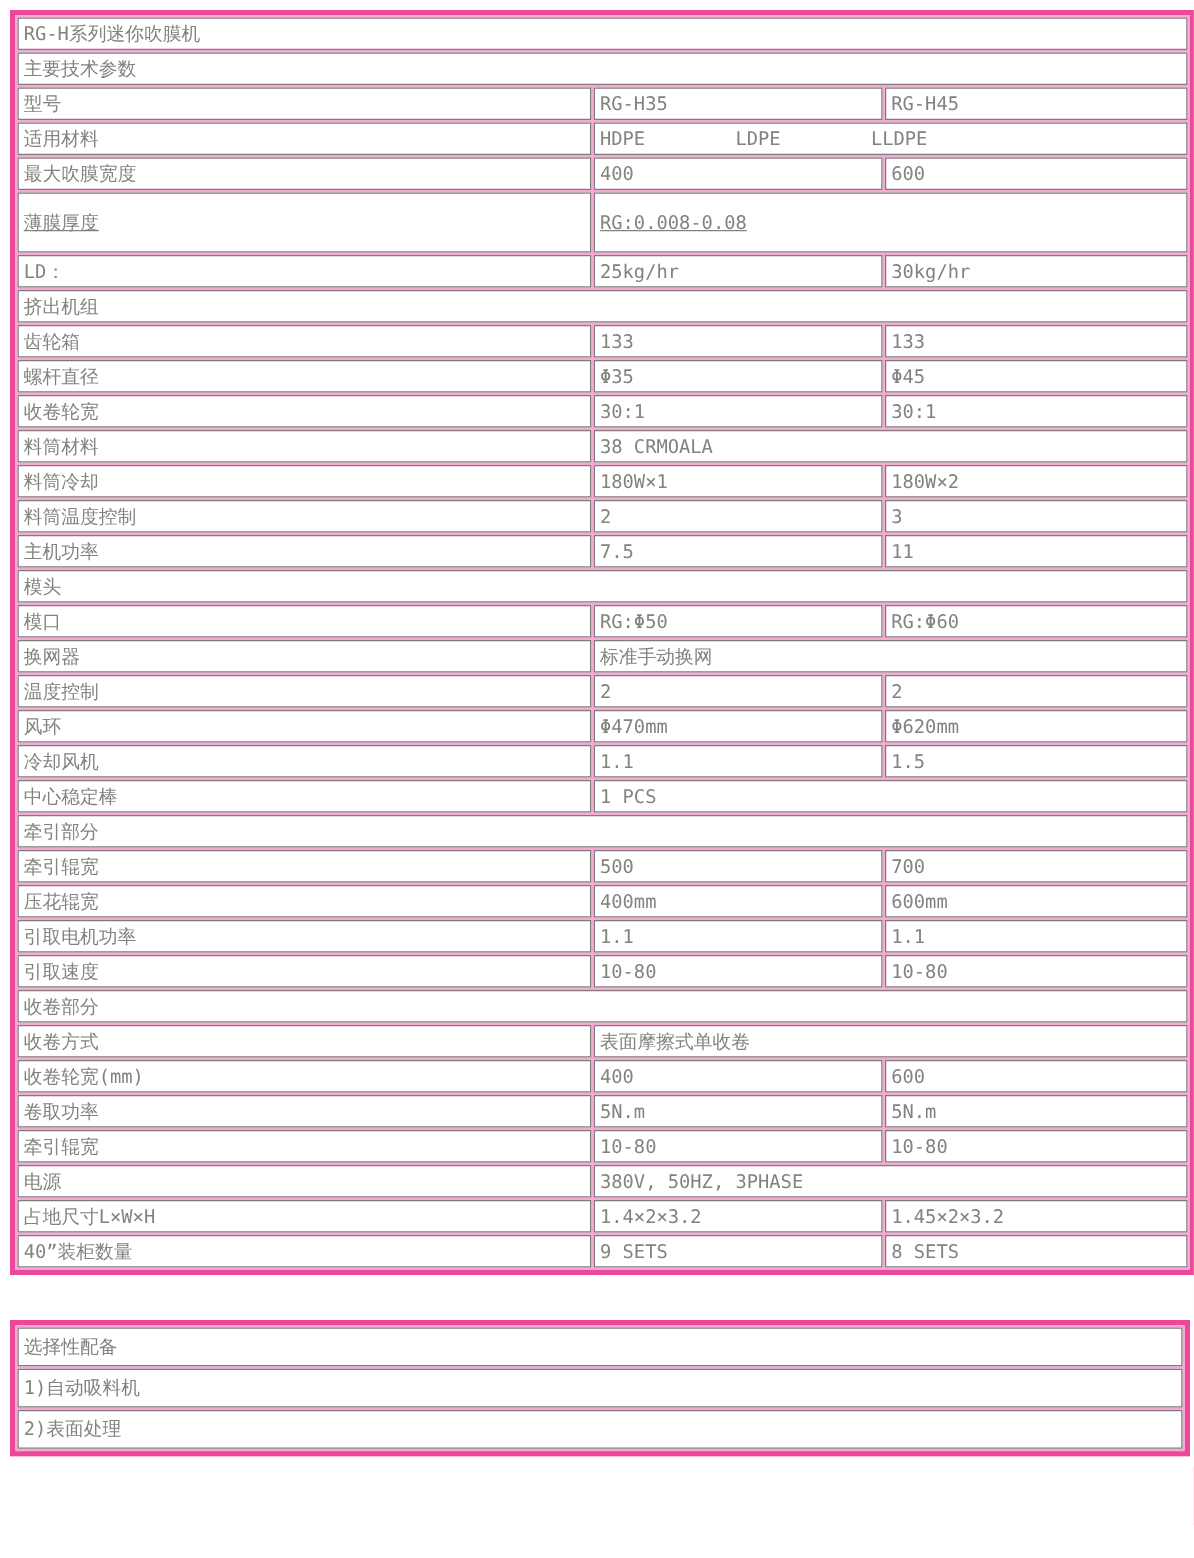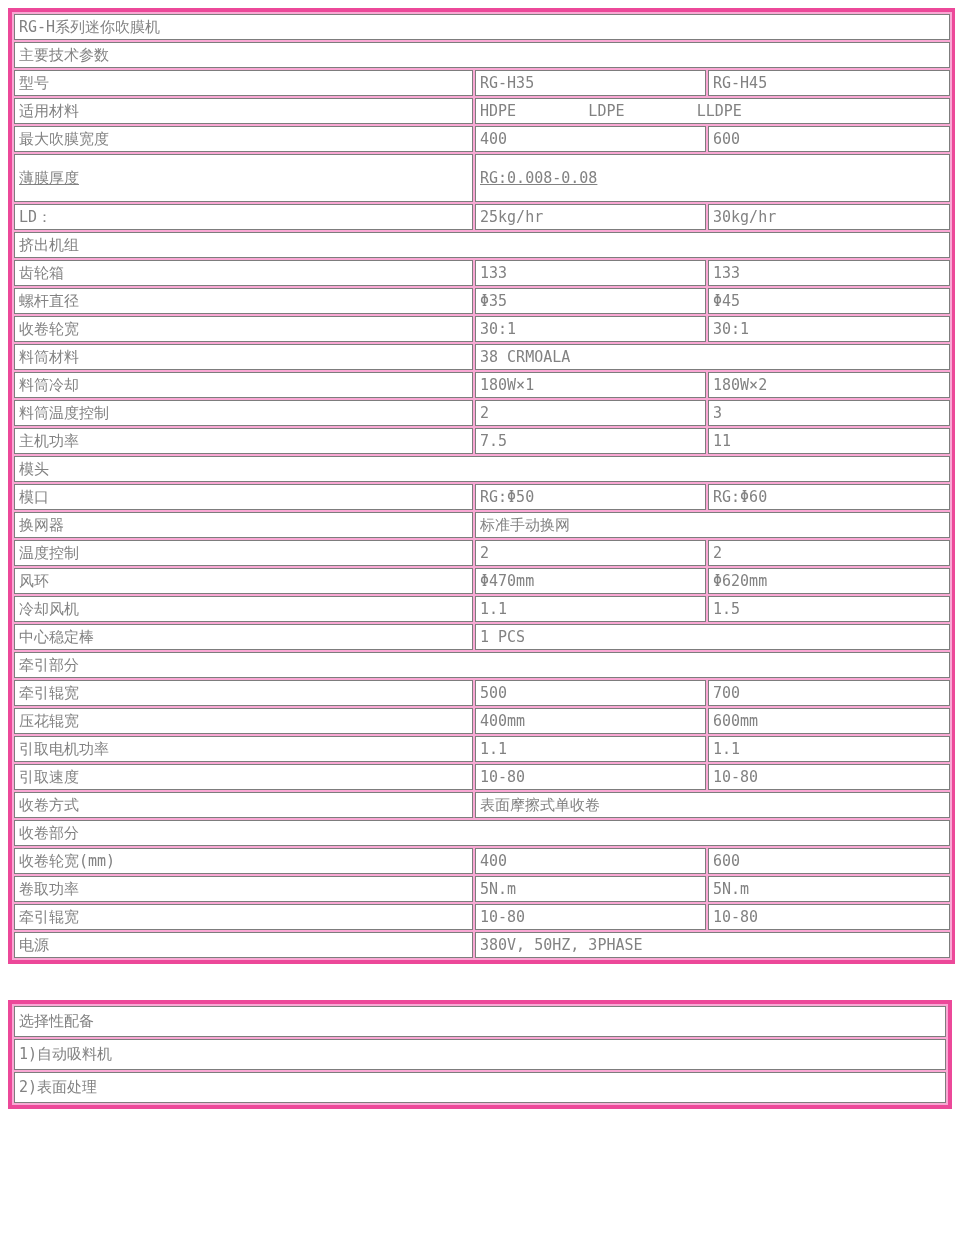--- a/index.html
+++ b/index.html
@@ -171,44 +171,54 @@
           <td>引取电机功率</td>
           <td>1.1</td>
           <td>1.1</td>
         </tr>
         <tr>
           <td>引取速度</td>
           <td>10-80</td>
           <td>10-80</td>
         </tr>
         <tr>
+          <td colspan="3">收卷部分</td>
+        </tr>
+        <tr>
           <td>收卷方式</td>
           <td colspan="2">表面摩擦式单收卷</td>
-        </tr>
-        <tr>
-          <td colspan="3">收卷部分</td>
         </tr>
         <tr>
           <td>收卷轮宽(mm)</td>
           <td>400</td>
           <td>600</td>
         </tr>
         <tr>
           <td>卷取功率</td>
           <td>5N.m</td>
           <td>5N.m</td>
         </tr>
         <tr>
           <td>牵引辊宽</td>
           <td>10-80</td>
           <td>10-80</td>
         </tr>
         <tr>
           <td>电源</td>
           <td colspan="2">380V, 50HZ, 3PHASE</td>
+        </tr>
+        <tr>
+          <td>占地尺寸L×W×H</td>
+          <td>1.4×2×3.2</td>
+          <td>1.45×2×3.2</td>
+        </tr>
+        <tr>
+          <td>40”装柜数量</td>
+          <td>9 SETS</td>
+          <td>8 SETS</td>
         </tr>
       </tbody>
   </table>
 
   <table class="grid" id="options-table">
     <colgroup>
       <col style="width:932px">
     </colgroup>
     <tbody id="options-body">
         <tr>

